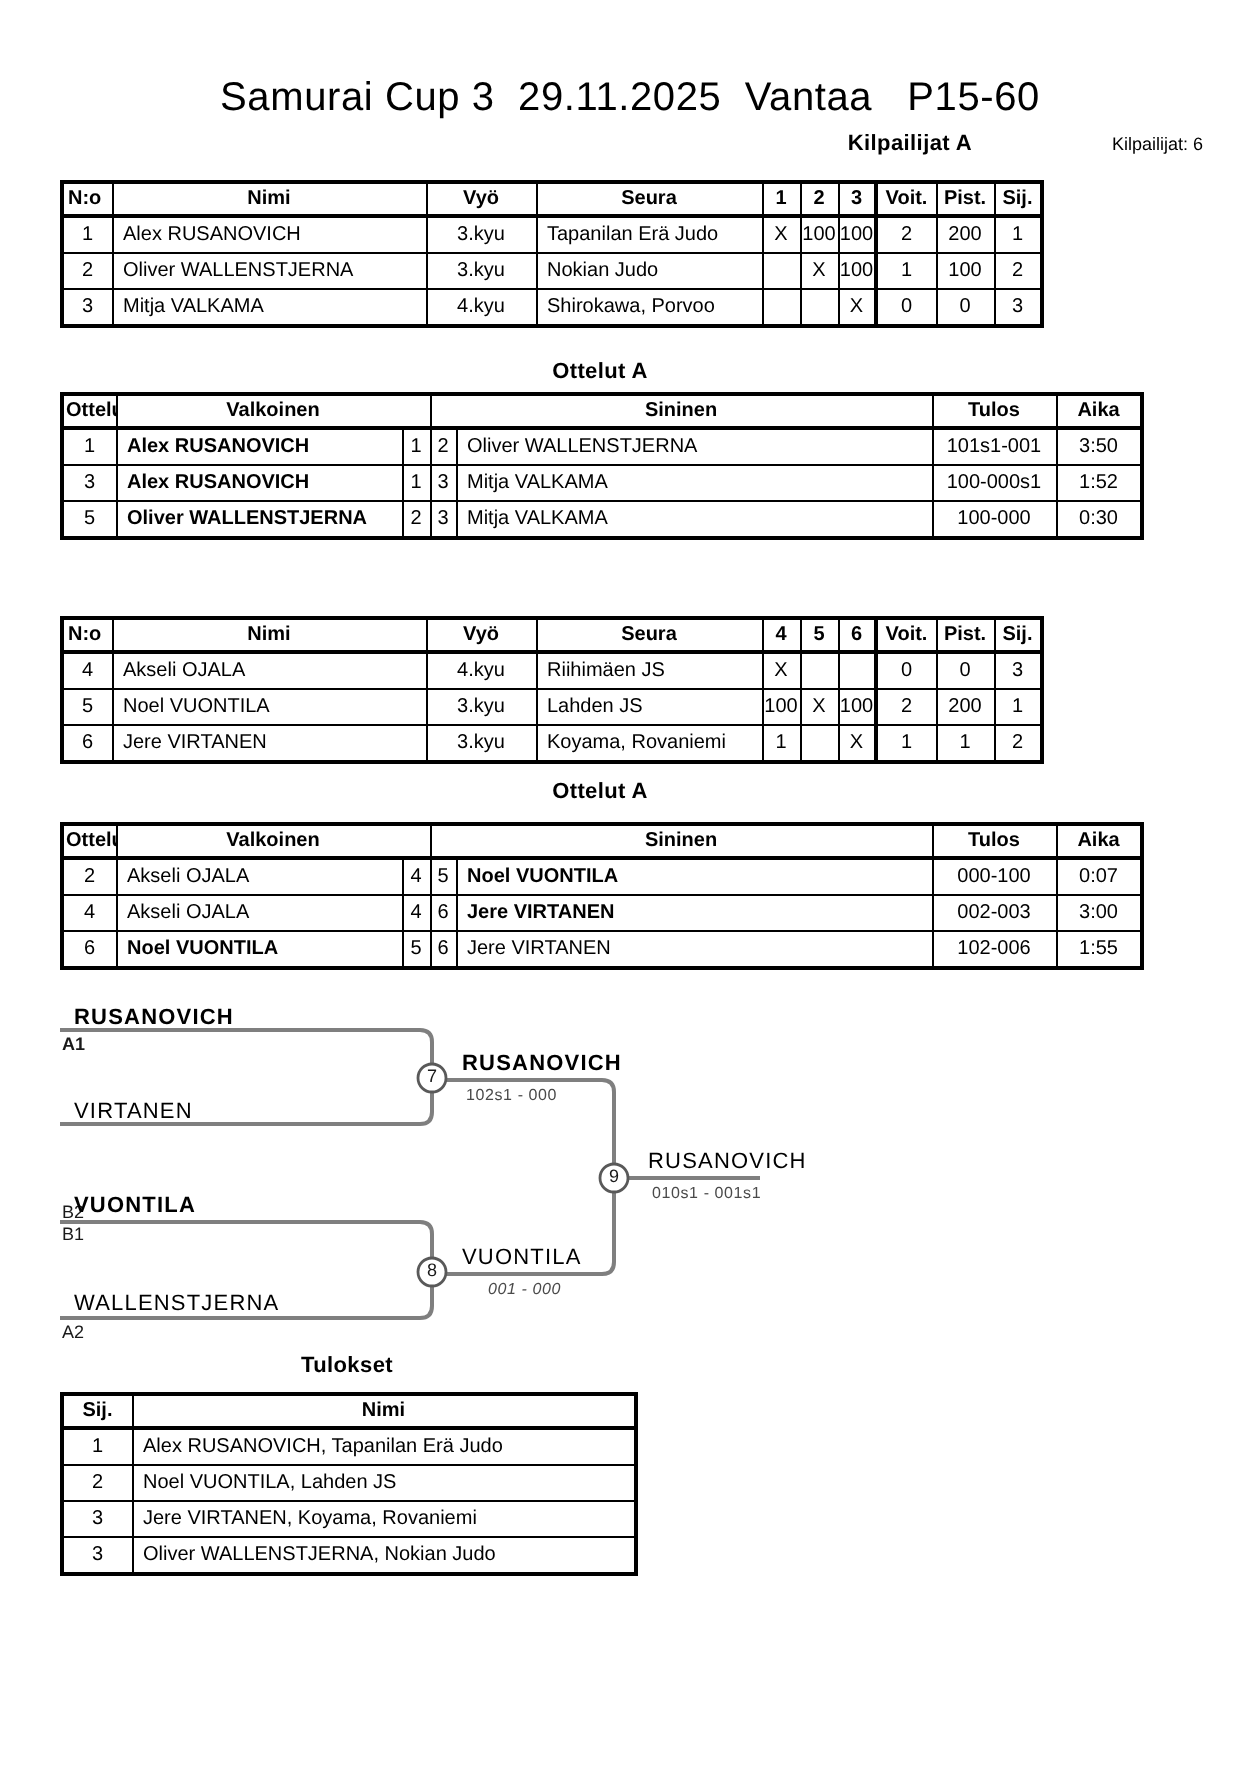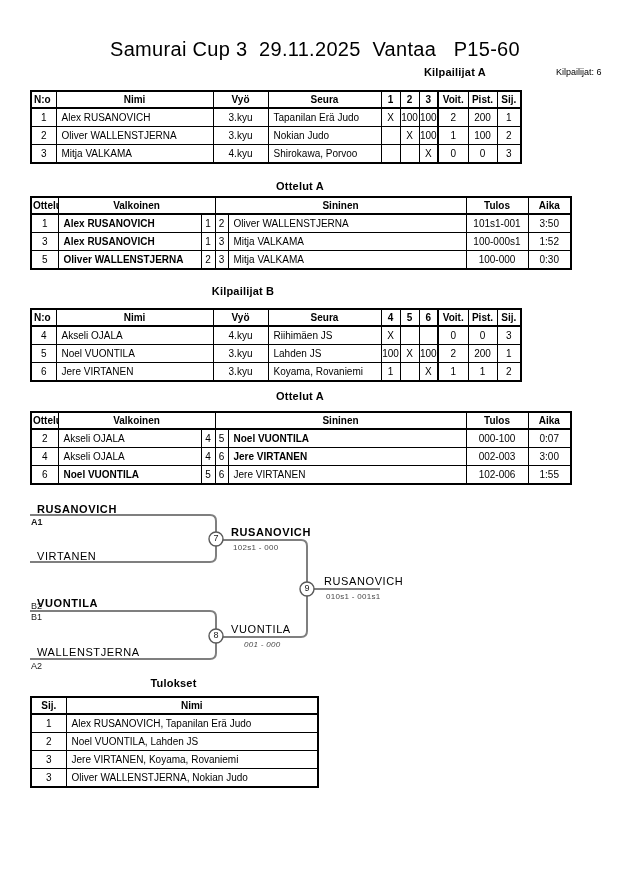--- a/index.html
+++ b/index.html
@@ -142,21 +142,20 @@
         <td class="l" style="font-weight: bold;">Oliver WALLENSTJERNA</td>
         <td class="c" style="padding:0;">2</td>
         <td class="c" style="padding:0;">3</td>
         <td class="l">Mitja VALKAMA</td>
         <td class="c">100-000</td>
         <td class="c">0:30</td>
       </tr>
     </tbody>
   </table>
 
-  <div class="sec" style="top:285px;left:0;width:486px;">Kilpailijat B</div>
   <table style="left:30px;top:308px;width:490px;">
     <colgroup>
         <col style="width:25px">
         <col style="width:157px">
         <col style="width:55px">
         <col style="width:113px">
         <col style="width:19px">
         <col style="width:19px">
         <col style="width:19px">
         <col style="width:30px">

